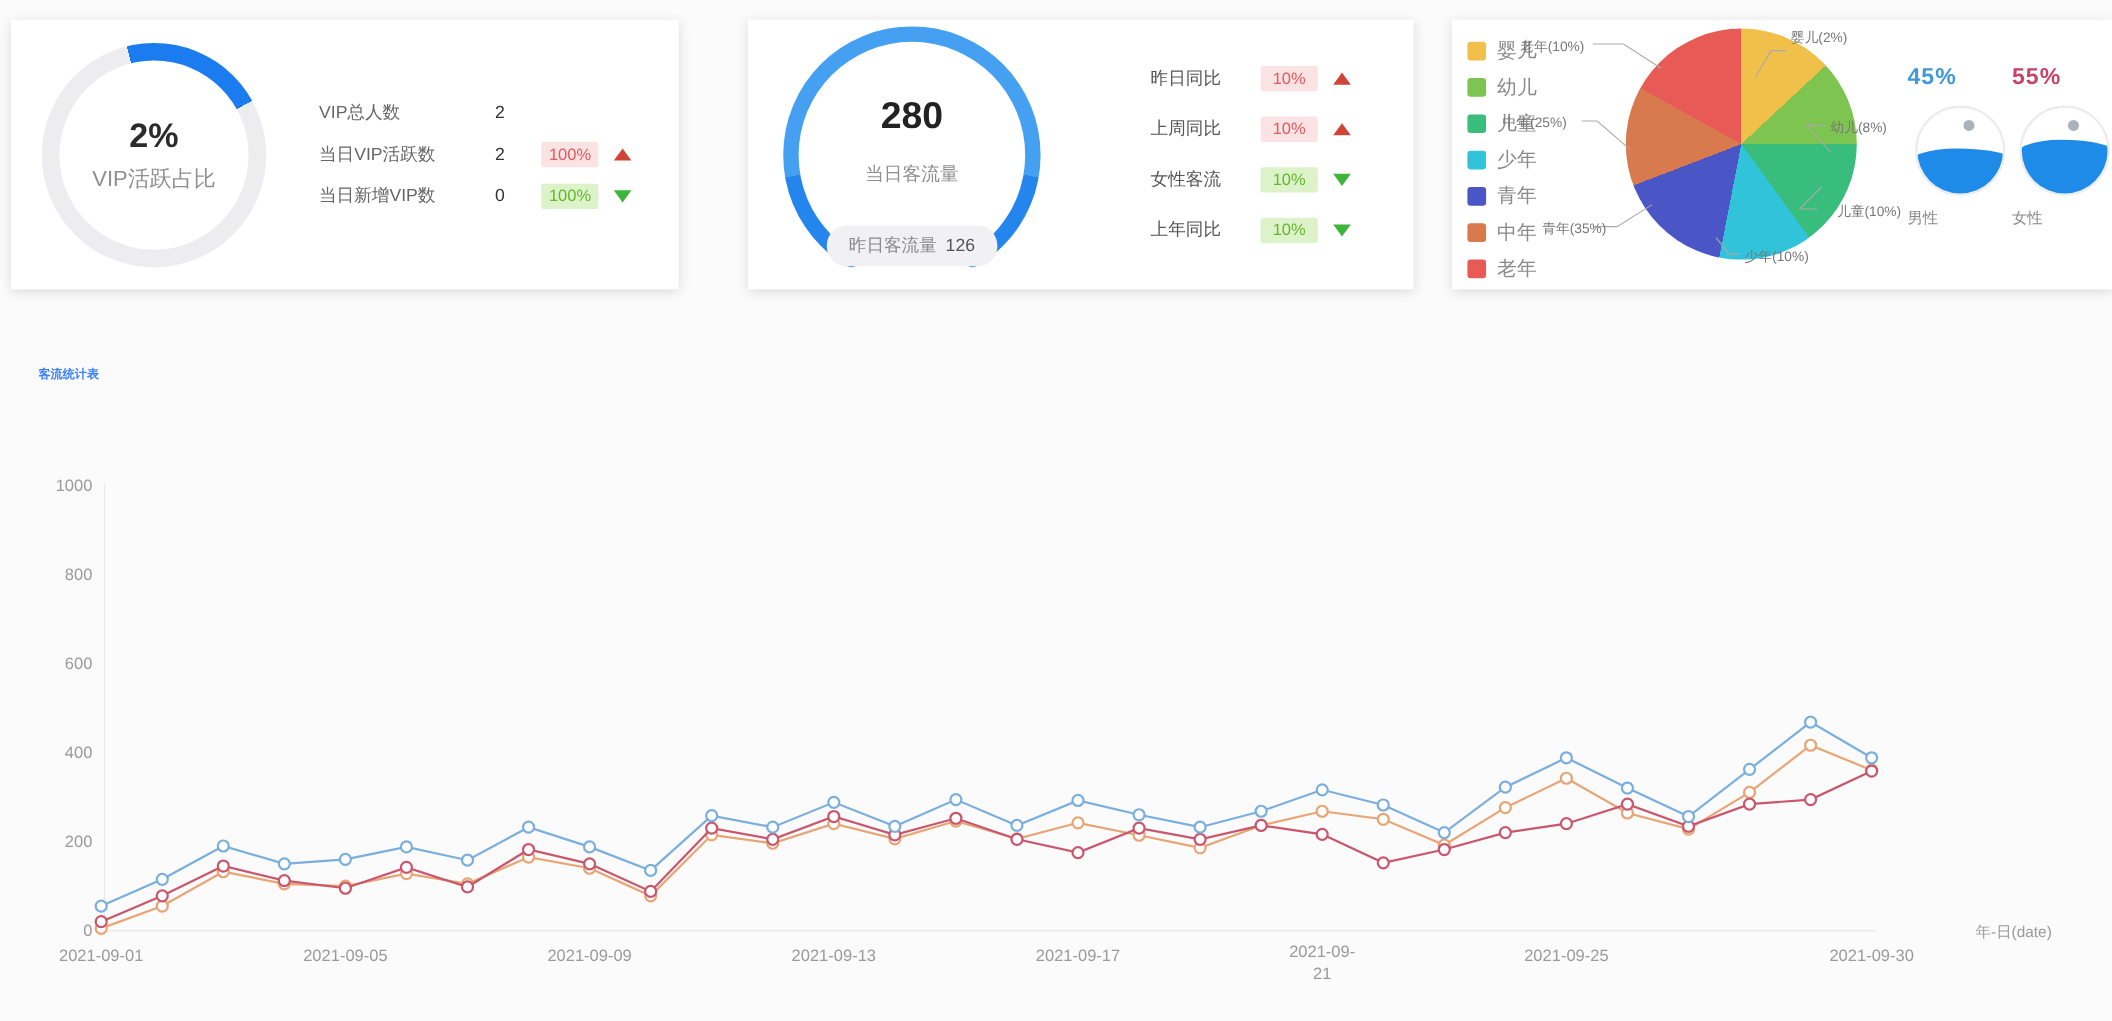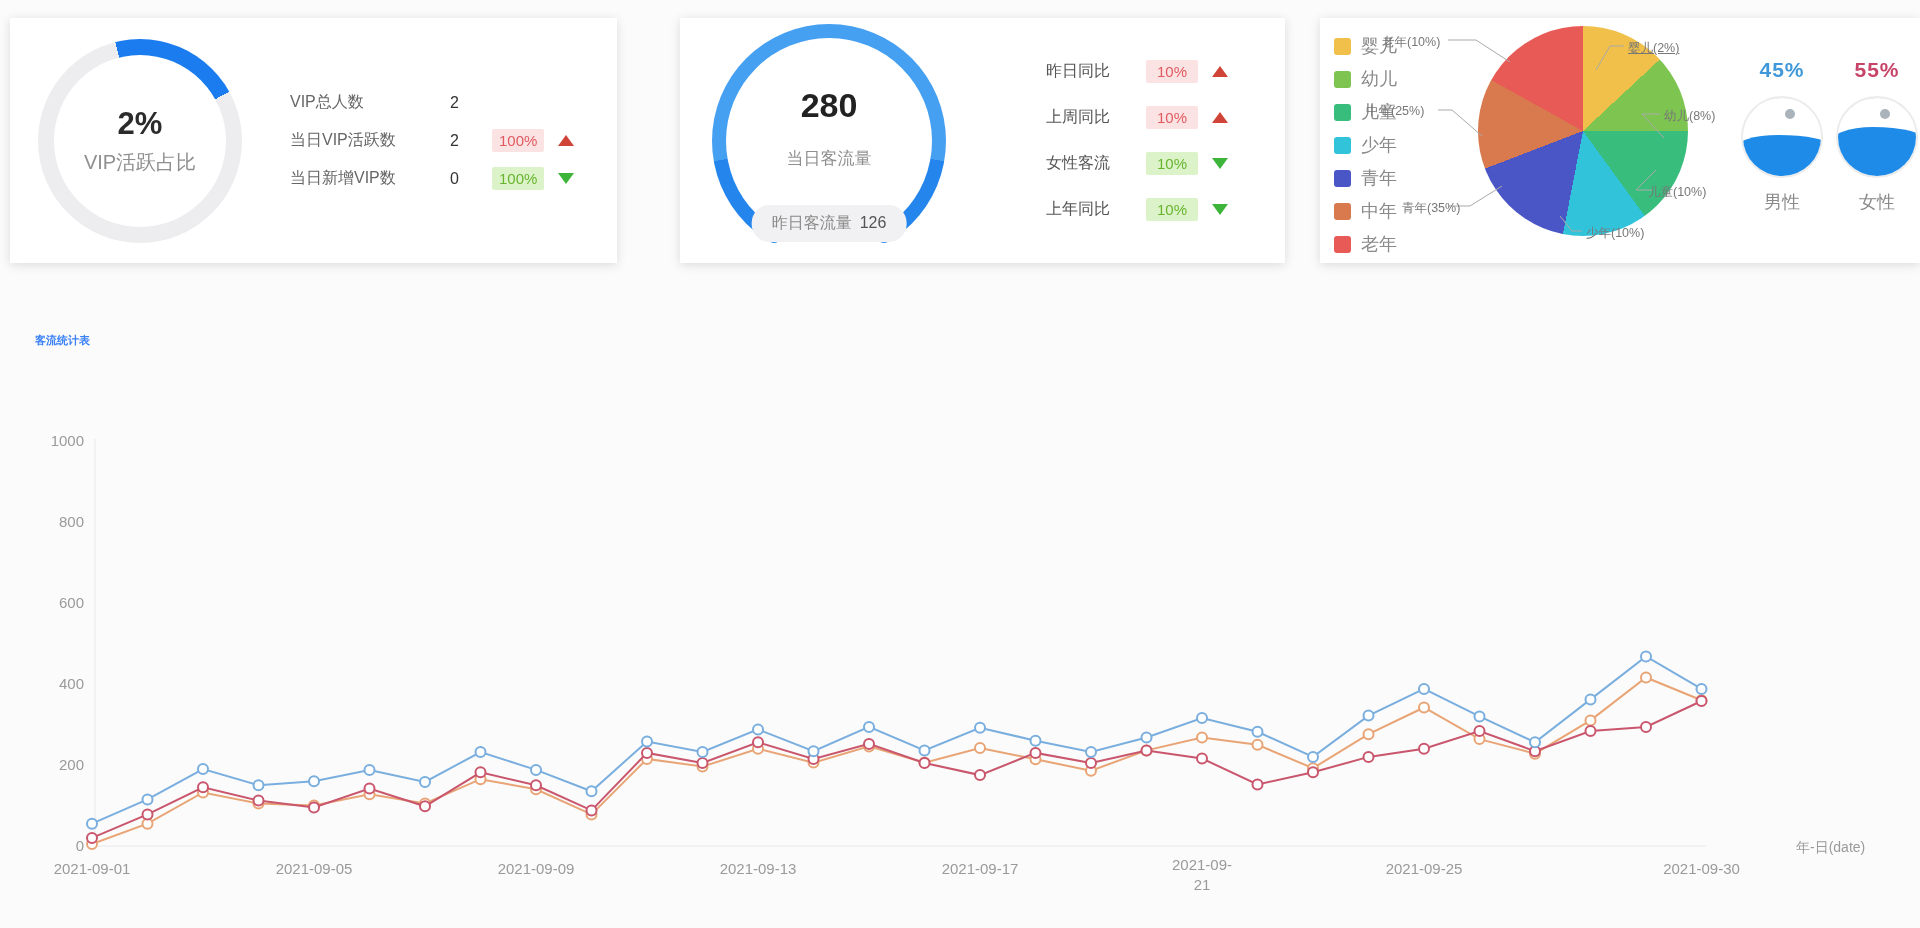--- a/index.html
+++ b/index.html
@@ -61,40 +61,40 @@
   .al-label { font-size:18px; color:#8a8a8a; }
 
   .pie { position:absolute; left:158px; top:8px; width:210px; height:210px; border-radius:50%;
          background:conic-gradient(from 0deg,
             #f0c04a 0deg 47deg, #7ec450 47deg 90deg, #38bd7c 90deg 144deg,
             #31c3da 144deg 191deg, #4a56c6 191deg 249deg, #d8794e 249deg 299deg, #e85a55 299deg 360deg); }
   .pie-label { position:absolute; font-size:12.5px; color:#777; white-space:nowrap; }
   .pl-laonian { left:62px; top:16px; }
   .pl-zhongnian { left:46px; top:85px; }
   .pl-qingnian { left:82px; top:182px; }
-  .pl-yinger { left:308px; top:22px;text-decoration:underline; }
+  .pl-yinger { left:308px; top:8px; }
   .pl-youer { left:344px; top:90px; }
-  .pl-ertong { left:328px; top:166px; }
+  .pl-ertong { left:350px; top:166px; }
   .pl-shaonian { left:266px; top:207px; }
   .pie-lines { position:absolute; left:0; top:0; pointer-events:none; }
 
-  .gender { position:absolute; top:40px; width:96px; text-align:center; }
+  .gender { position:absolute; top:40px; width:96px; }
   .gender-male { left:414px; }
   .gender-female { left:509px; }
   .g-pct { font-size:21px; font-weight:bold; letter-spacing:1px; }
   .g-pct-male { color:#3f98d9; }
   .g-pct-female { color:#c74468; }
   .liquid { width:82px; height:82px; margin:14px auto 0; border-radius:50%;
             border:2px solid #ececec; position:relative; overflow:hidden; background:#fff; }
   .water { position:absolute; left:-12%; right:-12%; bottom:-2px; background:#1e8be8;
            border-radius:46% 54% 0 0 / 34% 26% 0 0; }
   .l-dot { position:absolute; top:11px; left:54%; width:10px; height:10px; background:#a9b3b9; border-radius:50%; }
   .l-brow { position:absolute; top:-4px; left:17px; width:46px; height:20px; border:4px solid transparent;
             border-top-color:#b9c2c8; border-radius:50%; }
-  .g-name { font-size:18px; color:#8a8a8a; margin-top:12px; }
+  .g-name { font-size:14px; color:#8a8a8a; margin-top:12px; }
 
   
   .chart-section { position:relative; margin-top:8px; height:655px; }
   .chart-title { position:absolute; left:35px; top:62px; font-size:11px; font-weight:bold; color:#3b82f6; }
   .line-legend { position:absolute; left:0; right:0; top:72px; display:flex; justify-content:center; gap:38px; }
   .lc-item { display:flex; align-items:center; cursor:pointer; }
   .lc-glyph { position:relative; width:44px; height:14px; margin-right:9px; }
   .lc-line { position:absolute; left:0; right:0; top:6px; height:2px; }
   .lc-circle { position:absolute; left:50%; top:0; transform:translateX(-50%); width:10px; height:10px;
                border:2px solid #999; border-radius:50%; background:#fff; }

